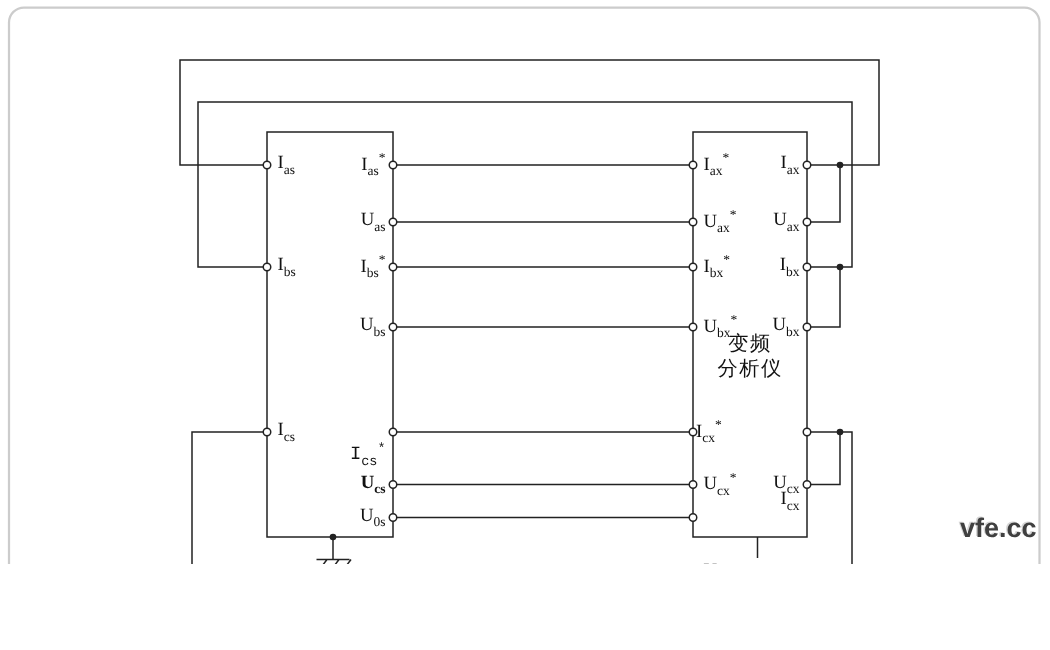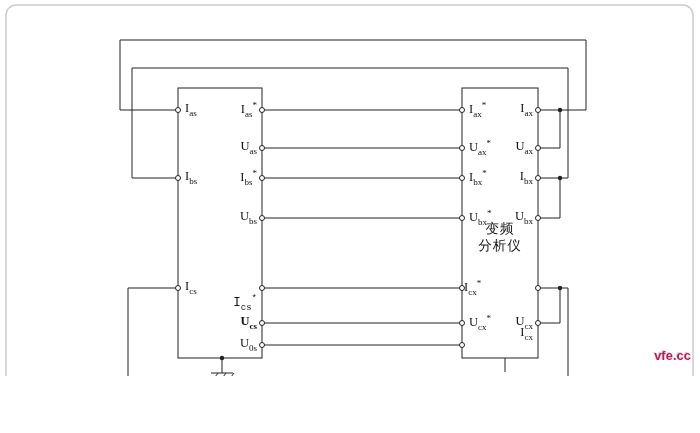--- a/index.html
+++ b/index.html
@@ -24,22 +24,22 @@
     text-align:center;
     line-height:17px;
     letter-spacing:1px;
   }
   .watermark{
     position:absolute;
     right:9px;
     bottom:13px;
     font-family:"Liberation Sans",sans-serif;
     font-weight:bold;
-    font-size:13px;
-    color:#be185d;
+    font-size:18px;
+    color:#404040;
     text-shadow:1px 1px 0 #ffffff, -1px -1px 0 #d6d6d6;
     margin-top:19px;
   }
 </style>
 </head>
 <body>
 
 <div class="stage">
 
   <svg width="700" height="433" viewBox="0 0 700 433">

